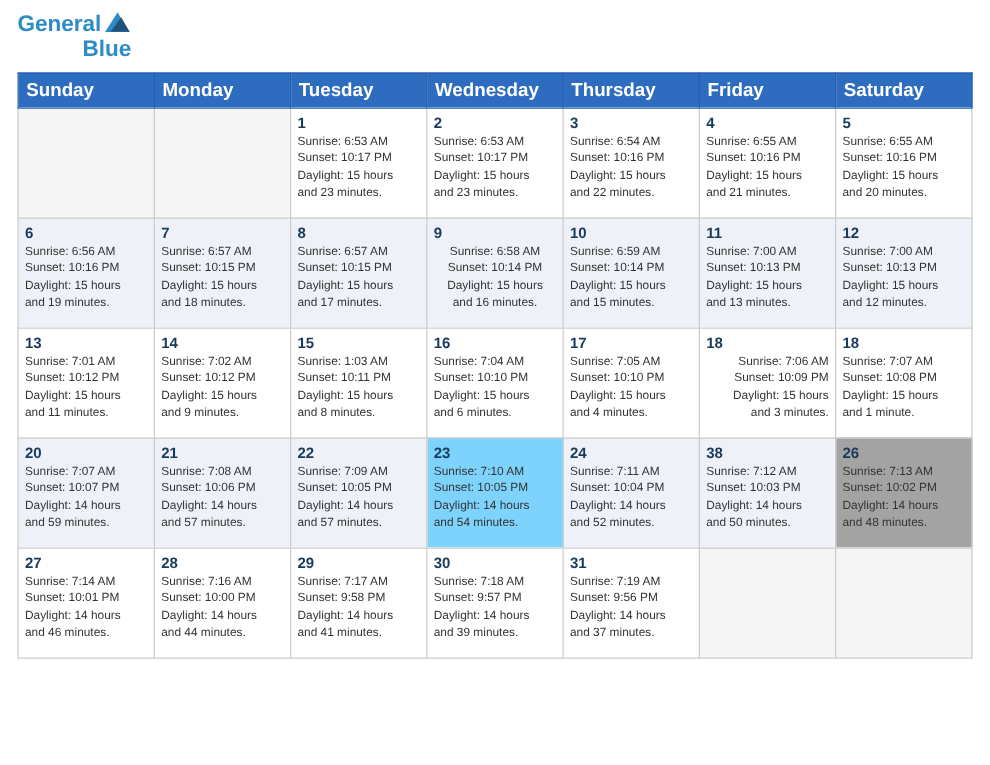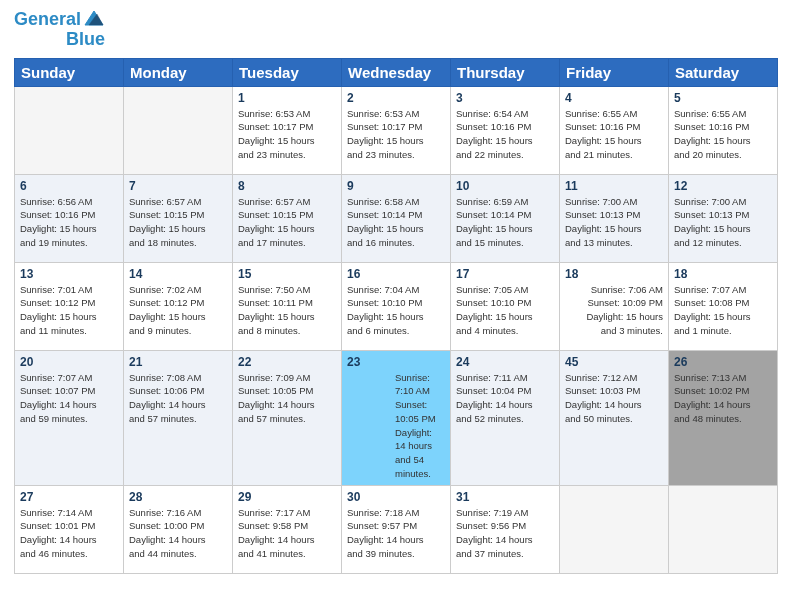--- a/index.html
+++ b/index.html
@@ -190,21 +190,21 @@
           </td>
           <td style="background: rgb(238, 242, 248);">
             <span class="day-number">8</span>
             <div class="day-info" style="white-space: pre-line;">Sunrise: 6:57 AM
 Sunset: 10:15 PM
 Daylight: 15 hours
 and 17 minutes.</div>
           </td>
           <td style="background: rgb(238, 242, 248);">
             <span class="day-number">9</span>
-            <div class="day-info" style="white-space: pre-line;">Sunrise: 6:58 AM
+            <div class="day-info" style="white-space: pre-line; text-align: center;">Sunrise: 6:58 AM
 Sunset: 10:14 PM
 Daylight: 15 hours
 and 16 minutes.</div>
           </td>
           <td style="background: rgb(238, 242, 248);">
             <span class="day-number">10</span>
             <div class="day-info" style="white-space: pre-line;">Sunrise: 6:59 AM
 Sunset: 10:14 PM
 Daylight: 15 hours
 and 15 minutes.</div>
@@ -234,21 +234,21 @@
           </td>
           <td>
             <span class="day-number">14</span>
             <div class="day-info" style="white-space: pre-line;">Sunrise: 7:02 AM
 Sunset: 10:12 PM
 Daylight: 15 hours
 and 9 minutes.</div>
           </td>
           <td>
             <span class="day-number">15</span>
-            <div class="day-info" style="white-space: pre-line;">Sunrise: 7:50 AM
+            <div class="day-info" style="white-space: pre-line;">Sunrise: 1:03 AM
 Sunset: 10:11 PM
 Daylight: 15 hours
 and 8 minutes.</div>
           </td>
           <td>
             <span class="day-number">16</span>
             <div class="day-info" style="white-space: pre-line;">Sunrise: 7:04 AM
 Sunset: 10:10 PM
 Daylight: 15 hours
 and 6 minutes.</div>
@@ -292,34 +292,34 @@
           </td>
           <td style="background: rgb(238, 242, 248);">
             <span class="day-number">22</span>
             <div class="day-info" style="white-space: pre-line;">Sunrise: 7:09 AM
 Sunset: 10:05 PM
 Daylight: 14 hours
 and 57 minutes.</div>
           </td>
           <td style="background: #7dd3fc;">
             <span class="day-number">23</span>
-            <div class="day-info" style="white-space: pre-line; margin-left: 48px;">Sunrise: 7:10 AM
+            <div class="day-info" style="white-space: pre-line;">Sunrise: 7:10 AM
 Sunset: 10:05 PM
 Daylight: 14 hours
 and 54 minutes.</div>
           </td>
           <td style="background: rgb(238, 242, 248);">
             <span class="day-number">24</span>
             <div class="day-info" style="white-space: pre-line;">Sunrise: 7:11 AM
 Sunset: 10:04 PM
 Daylight: 14 hours
 and 52 minutes.</div>
           </td>
           <td style="background: rgb(238, 242, 248);">
-            <span class="day-number">45</span>
+            <span class="day-number">38</span>
             <div class="day-info" style="white-space: pre-line;">Sunrise: 7:12 AM
 Sunset: 10:03 PM
 Daylight: 14 hours
 and 50 minutes.</div>
           </td>
           <td style="background: #a3a3a3;">
             <span class="day-number">26</span>
             <div class="day-info" style="white-space: pre-line;">Sunrise: 7:13 AM
 Sunset: 10:02 PM
 Daylight: 14 hours

